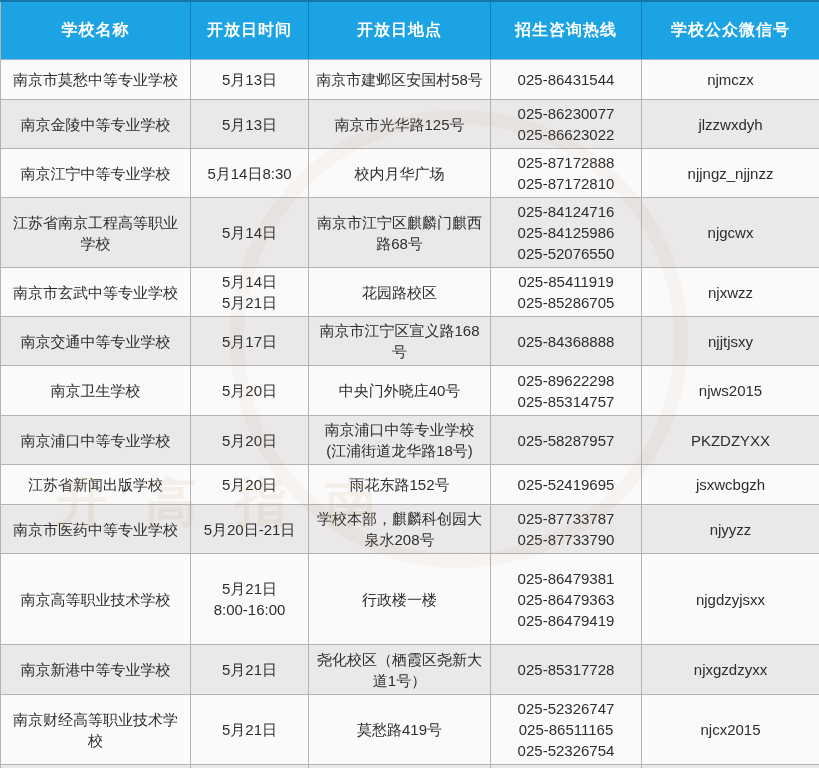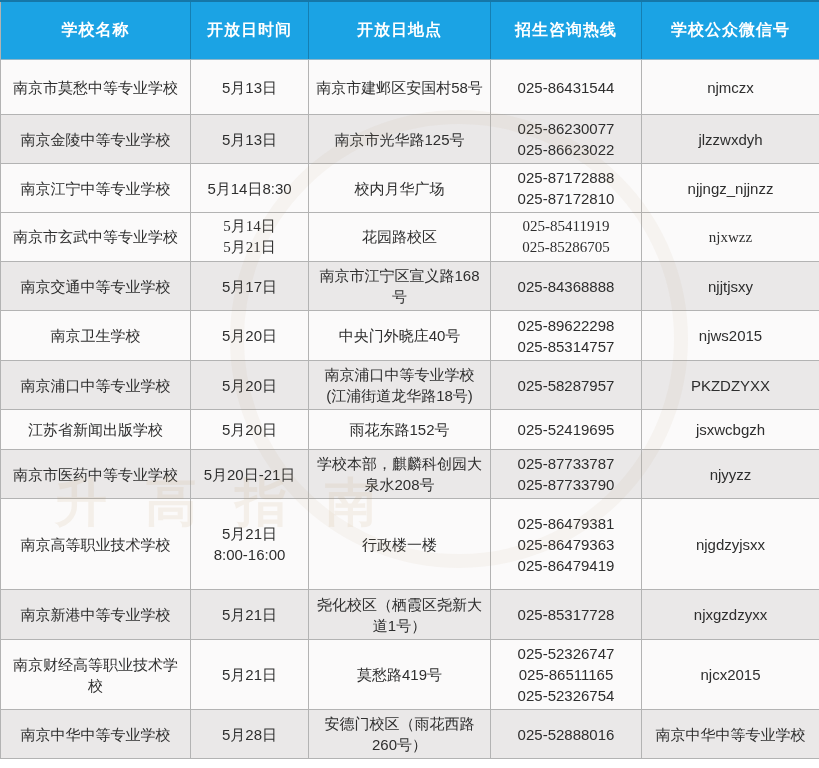--- a/index.html
+++ b/index.html
@@ -102,21 +102,21 @@
     <thead>
       <tr>
           <th>学校名称</th>
           <th>开放日时间</th>
           <th>开放日地点</th>
           <th>招生咨询热线</th>
           <th>学校公众微信号</th>
         </tr>
     </thead>
     <tbody>
-        <tr class="row-odd" style="height: 55px;">
+        <tr class="row-odd" style="height: 40px;">
           <td>
             <div class="cell-line">南京市莫愁中等专业学校</div>
           </td>
           <td>
             <div class="cell-line">5月13日</div>
           </td>
           <td>
             <div class="cell-line">南京市建邺区安国村58号</div>
           </td>
           <td>
@@ -155,21 +155,40 @@
             <div class="cell-line">校内月华广场</div>
           </td>
           <td>
             <div class="cell-line">025-87172888</div>
             <div class="cell-line">025-87172810</div>
           </td>
           <td>
             <div class="cell-line">njjngz_njjnzz</div>
           </td>
         </tr>
-        <tr class="row-odd" style="height: 48px; font-family: Liberation Serif, serif;">
+        <tr class="row-even" style="height: 68px;">
+          <td>
+            <div class="cell-line">江苏省南京工程高等职业学校</div>
+          </td>
+          <td>
+            <div class="cell-line">5月14日</div>
+          </td>
+          <td>
+            <div class="cell-line">南京市江宁区麒麟门麒西路68号</div>
+          </td>
+          <td>
+            <div class="cell-line">025-84124716</div>
+            <div class="cell-line">025-84125986</div>
+            <div class="cell-line">025-52076550</div>
+          </td>
+          <td>
+            <div class="cell-line">njgcwx</div>
+          </td>
+        </tr>
+        <tr class="row-odd" style="height: 48px;">
           <td>
             <div class="cell-line">南京市玄武中等专业学校</div>
           </td>
           <td>
             <div class="cell-line">5月14日</div>
             <div class="cell-line">5月21日</div>
           </td>
           <td>
             <div class="cell-line">花园路校区</div>
           </td>

